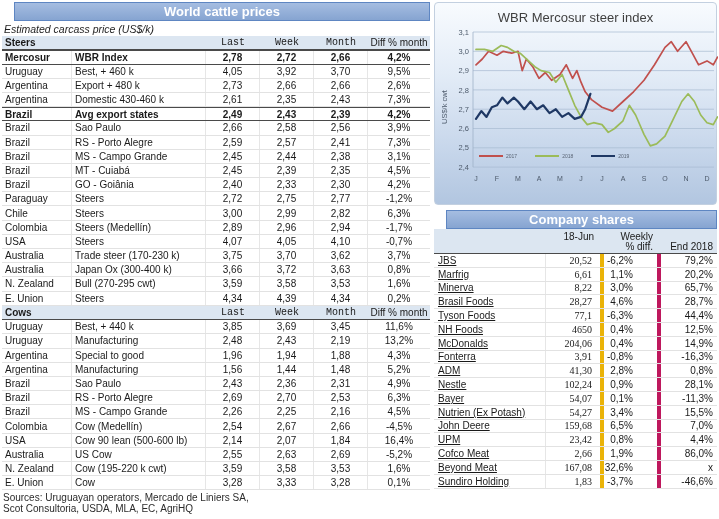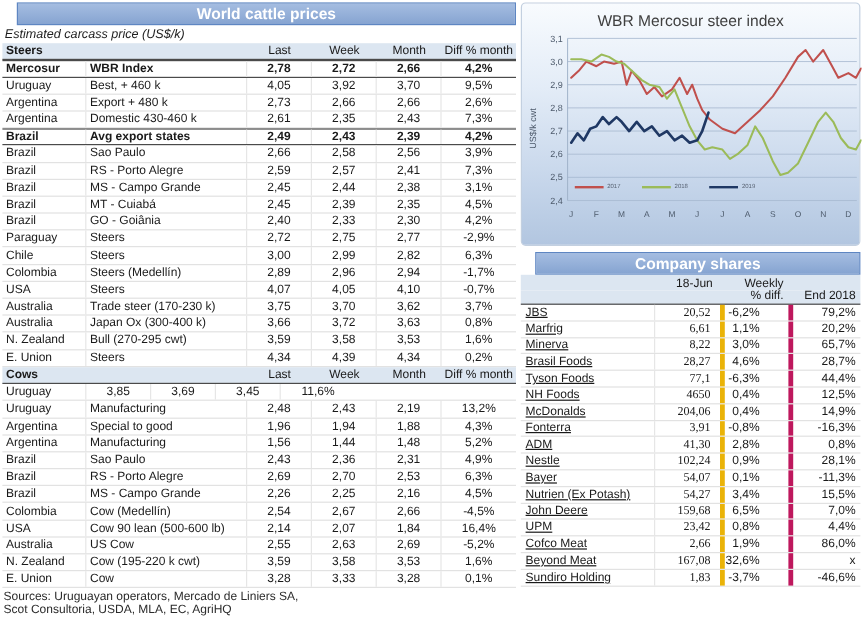--- a/index.html
+++ b/index.html
@@ -33,21 +33,21 @@
   }
   .band {
     display: flex;
     align-items: center;
     height: 14.4px;
     background: #dce6f1;
     border-bottom: 1px solid #4a4a4a;
     font-size: 10px;
   }
   .b-label { width: 204px; padding-left: 3px; font-weight: bold; }
-  .b-num   { width: 54px; text-align: center; }
+  .b-num   { width: 54px; text-align: center; font-family: Liberation Mono, monospace; }
   .b-diff  { width: 62px; text-align: center; white-space: nowrap; }
   .trow {
     display: flex;
     align-items: center;
     height: 14.2px;
     font-size: 10px;
     border-bottom: 1px solid #e2e2e2;
   }
   .trow.bold { font-weight: bold; border-top: 1px solid #4a4a4a; border-bottom: 1px solid #4a4a4a; }
   .c-country { width: 70px;  padding-left: 3px; border-right: 1px solid #e6e6e6; height:100%; display:flex; align-items:center;}
@@ -217,21 +217,21 @@
         <div class="c-num">2,33</div>
         <div class="c-num">2,30</div>
         <div class="c-diff">4,2%</div>
       </div>
       <div class="trow">
         <div class="c-country">Paraguay</div>
         <div class="c-desc">Steers</div>
         <div class="c-num">2,72</div>
         <div class="c-num">2,75</div>
         <div class="c-num">2,77</div>
-        <div class="c-diff">-2,9%</div>
+        <div class="c-diff">-1,2%</div>
       </div>
       <div class="trow">
         <div class="c-country">Chile</div>
         <div class="c-desc">Steers</div>
         <div class="c-num">3,00</div>
         <div class="c-num">2,99</div>
         <div class="c-num">2,82</div>
         <div class="c-diff">6,3%</div>
       </div>
       <div class="trow">
@@ -287,20 +287,21 @@
   <div class="band">
     <div class="b-label">Cows</div>
     <div class="b-num">Last</div>
     <div class="b-num">Week</div>
     <div class="b-num">Month</div>
     <div class="b-diff">Diff % month</div>
   </div>
   <div id="cows-rows">
       <div class="trow">
         <div class="c-country">Uruguay</div>
+        <div class="c-desc">Best, + 440 k</div>
         <div class="c-num">3,85</div>
         <div class="c-num">3,69</div>
         <div class="c-num">3,45</div>
         <div class="c-diff">11,6%</div>
       </div>
       <div class="trow">
         <div class="c-country">Uruguay</div>
         <div class="c-desc">Manufacturing</div>
         <div class="c-num">2,48</div>
         <div class="c-num">2,43</div>

